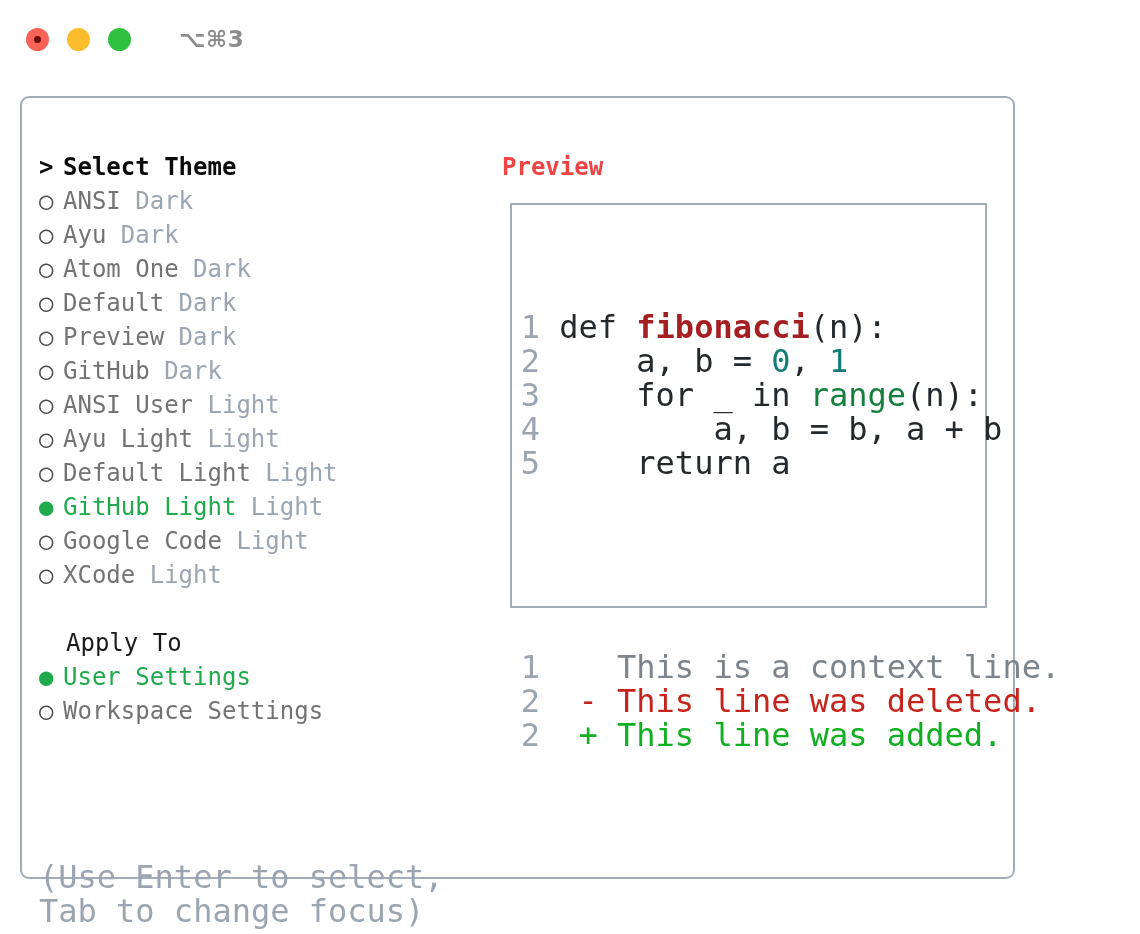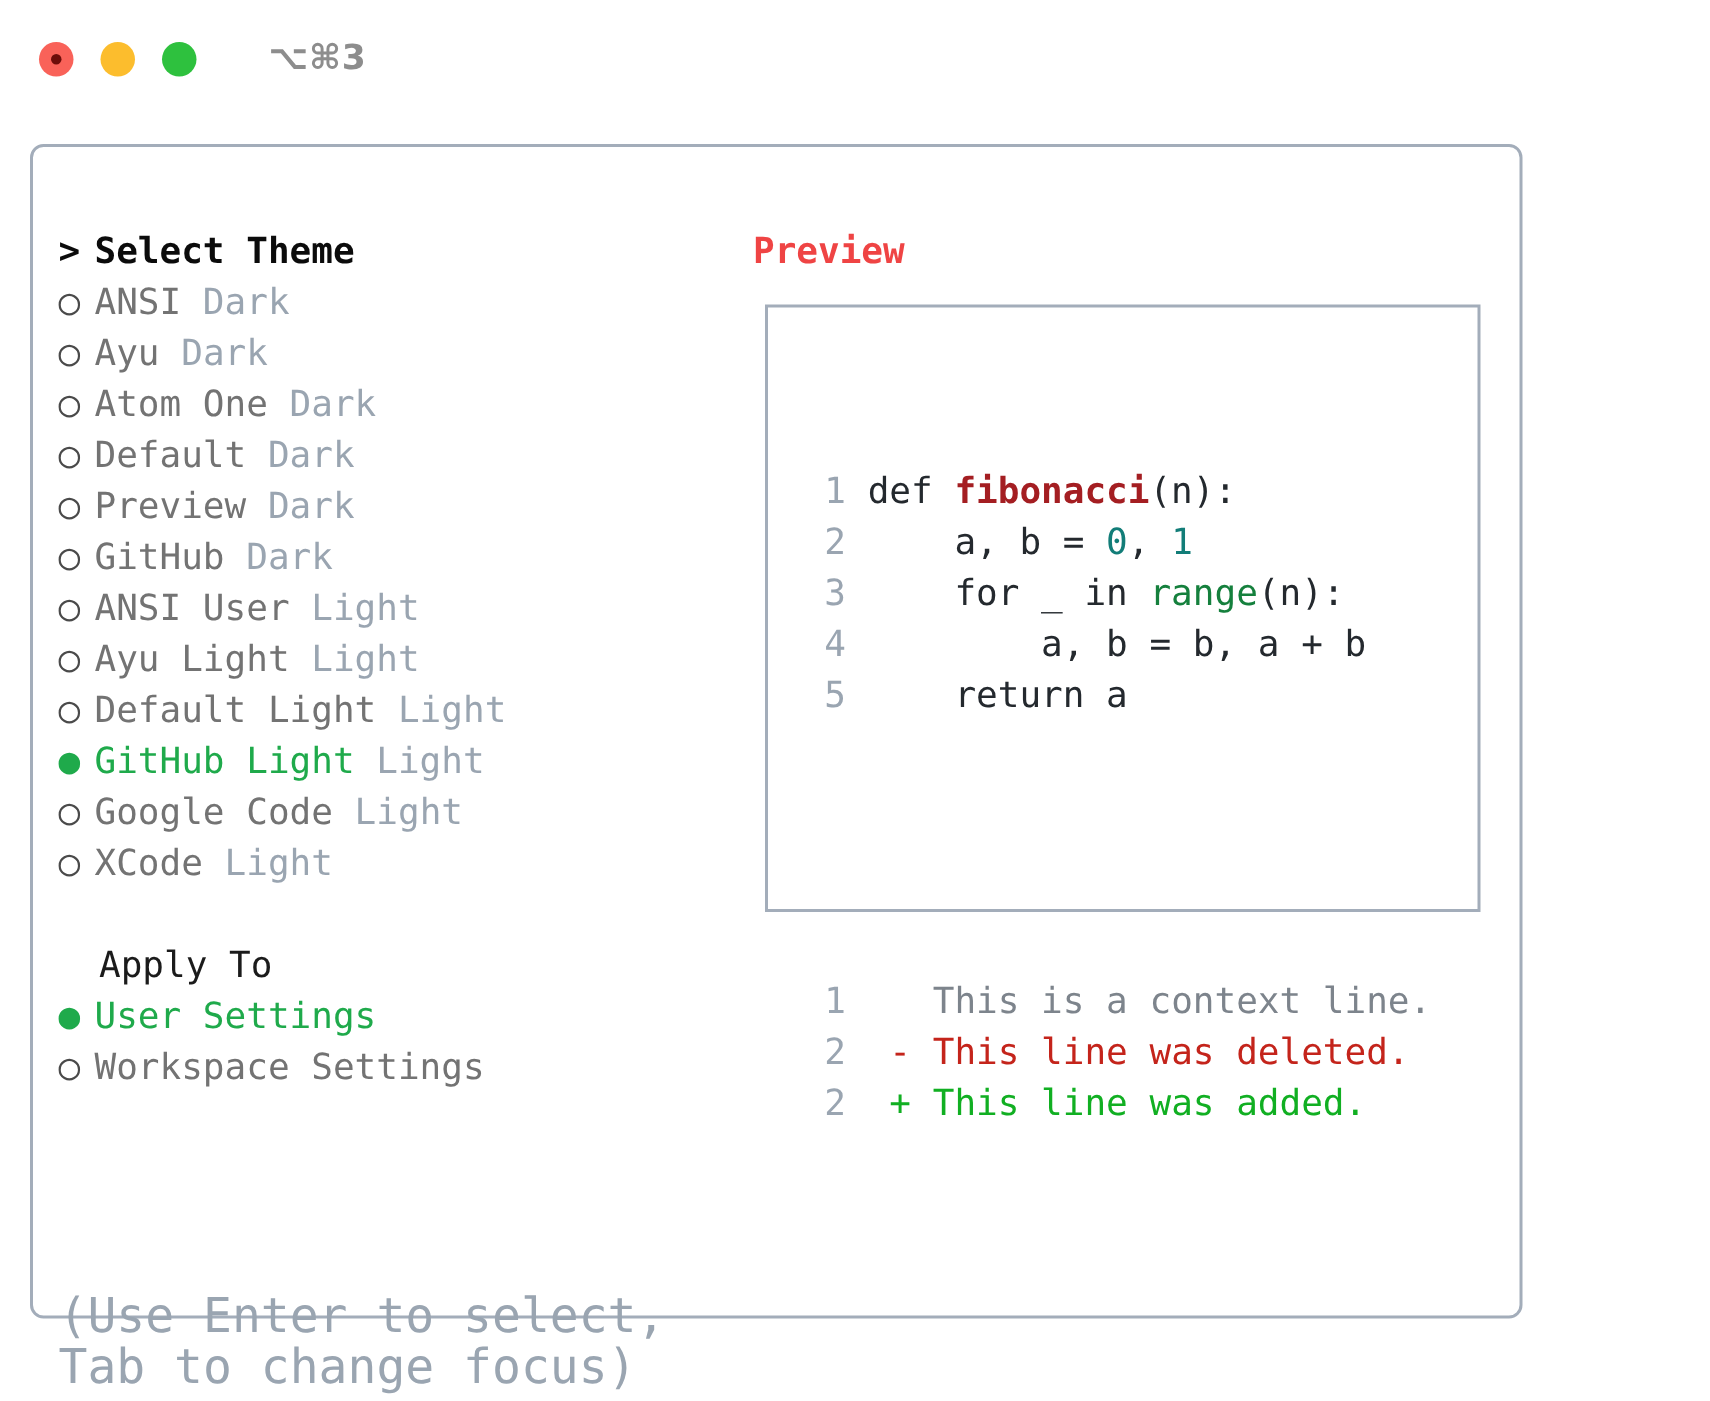--- a/index.html
+++ b/index.html
@@ -166,23 +166,23 @@
     top: 105px;
     width: 477px;
     height: 405px;
     box-sizing: border-box;
     border: 2px solid #a3adba;
     background: #ffffff;
   }
 
   .code {
     position: absolute;
-    left: 28px;
+    left: 4px;
     top: 37px;
-    font-size: 24px;
+    font-size: 32px;
     line-height: 34px;
     white-space: pre;
   }
   .code .ln {
     display: inline-block;
     width: 24px;
     text-align: right;
     color: #9aa5b1;
   }
   .tok-fn   { color: #a41e22; font-weight: 600; }

